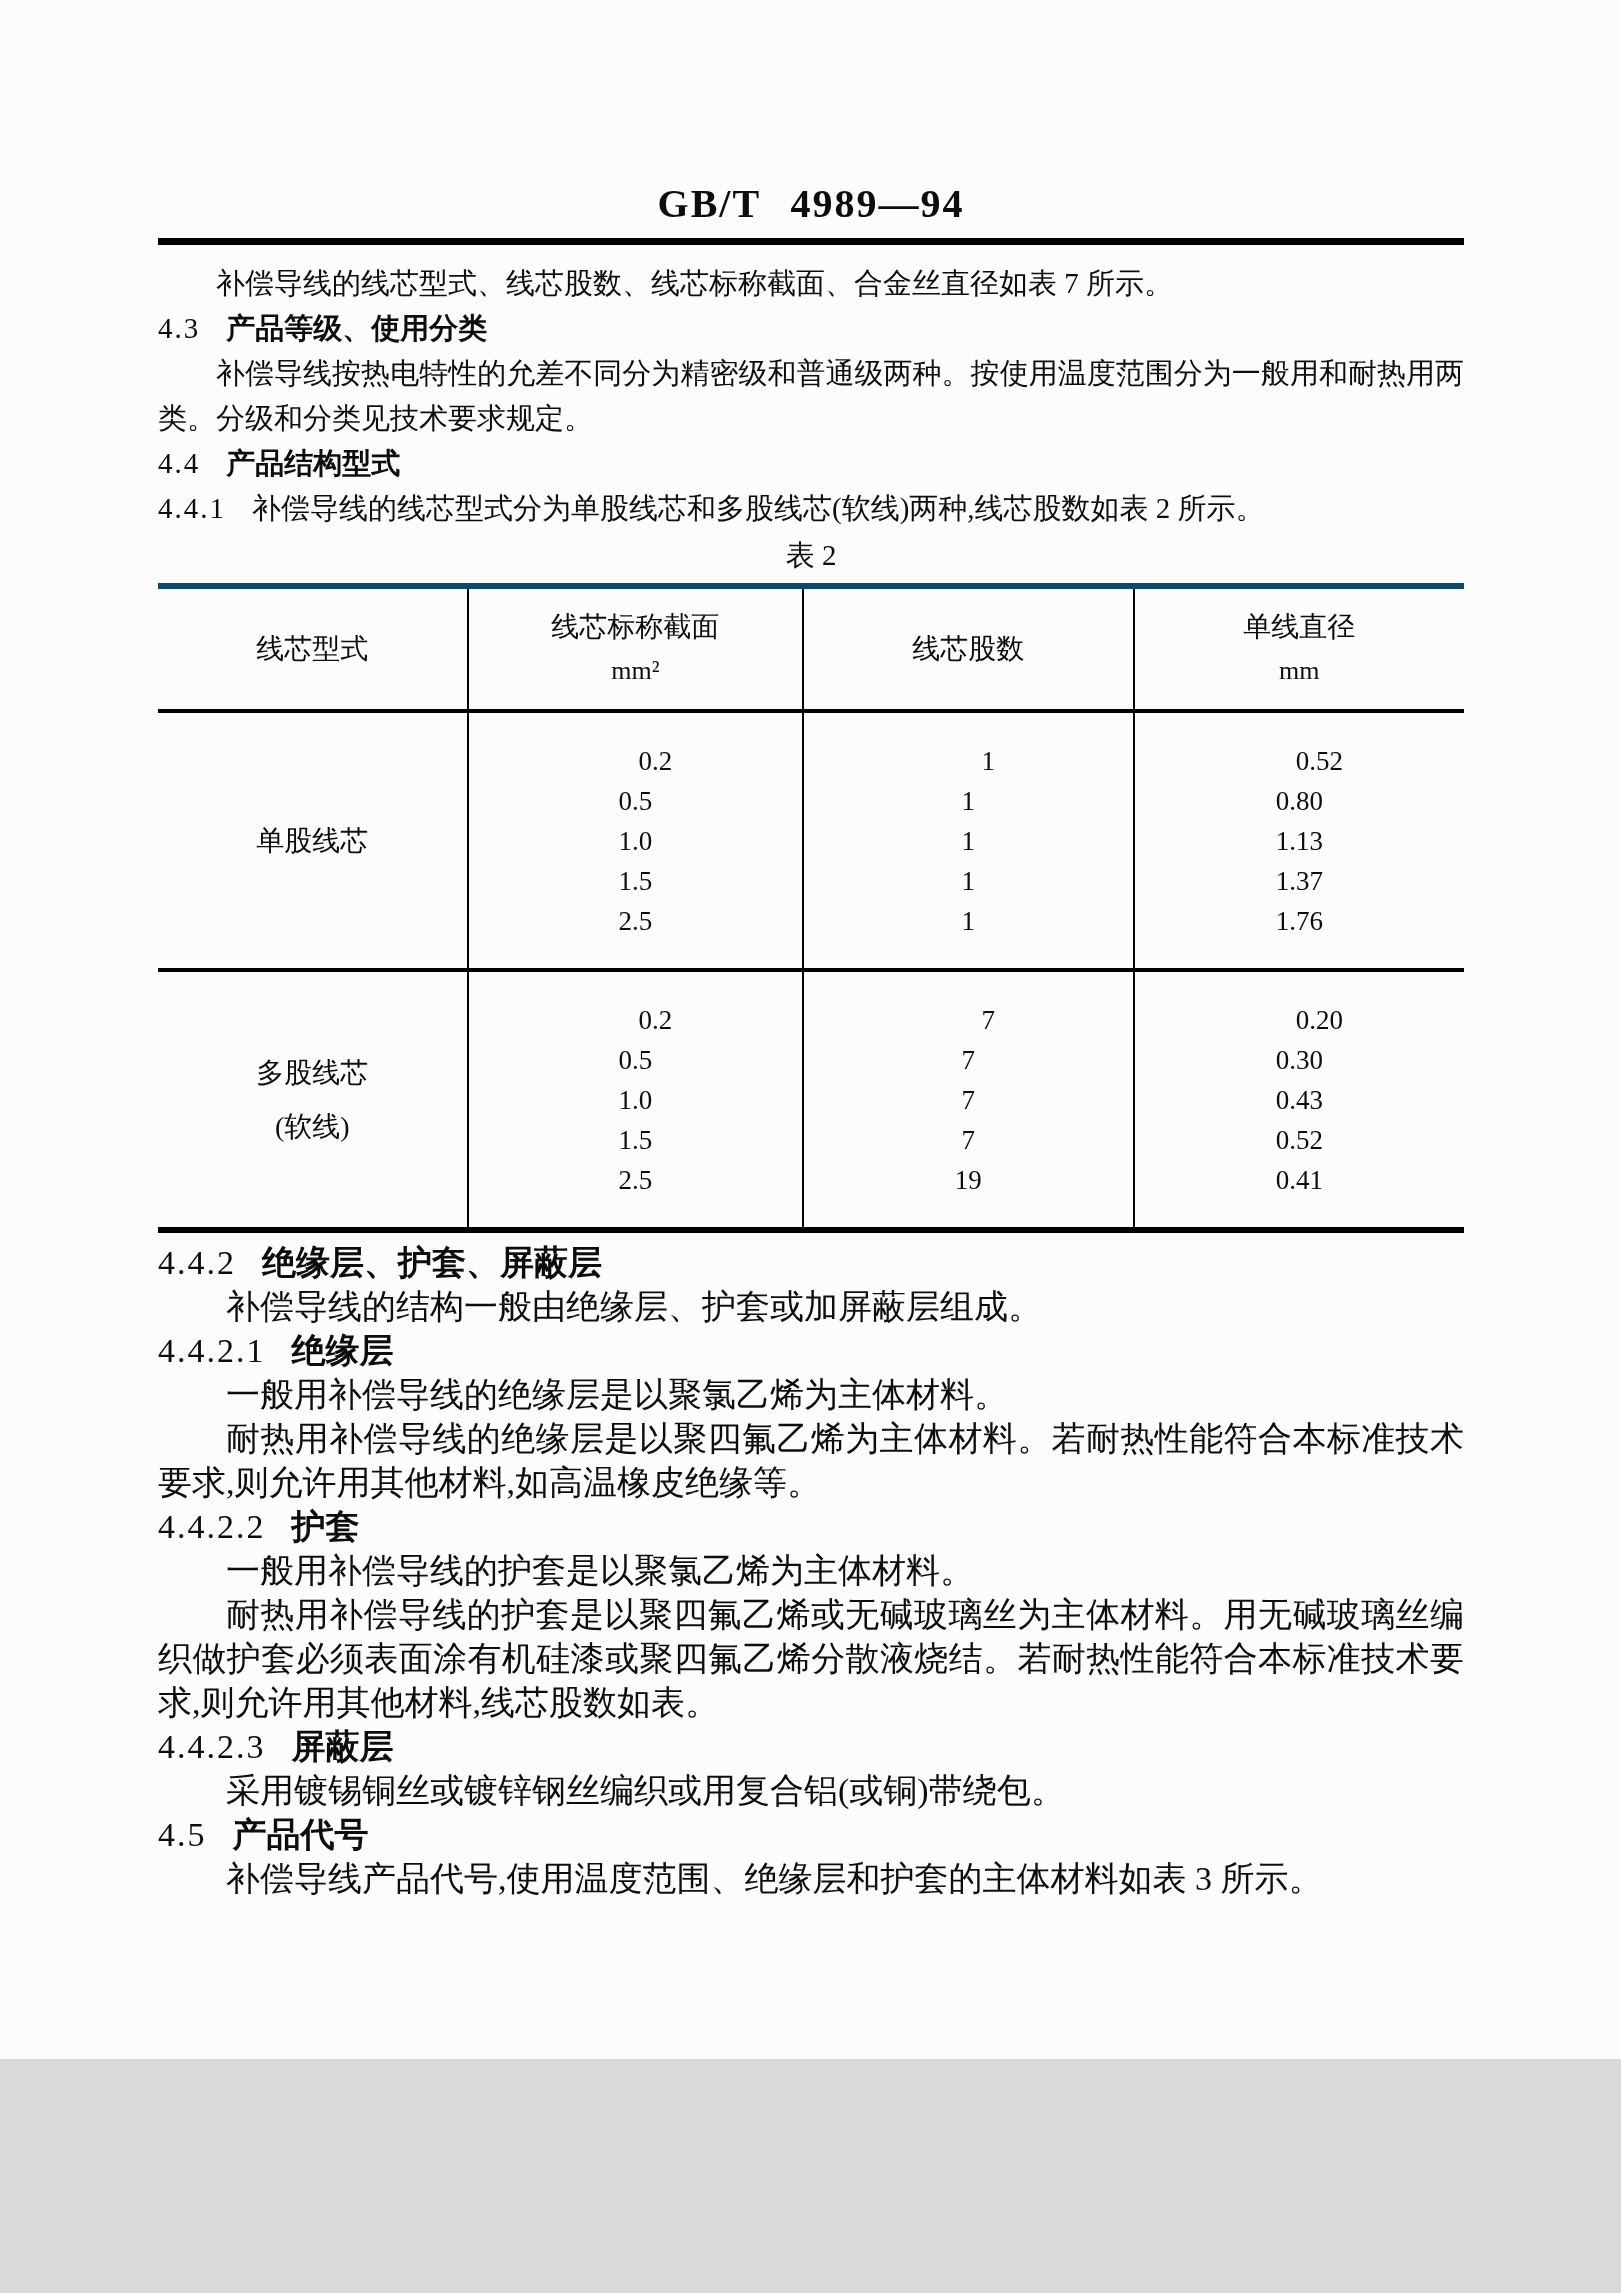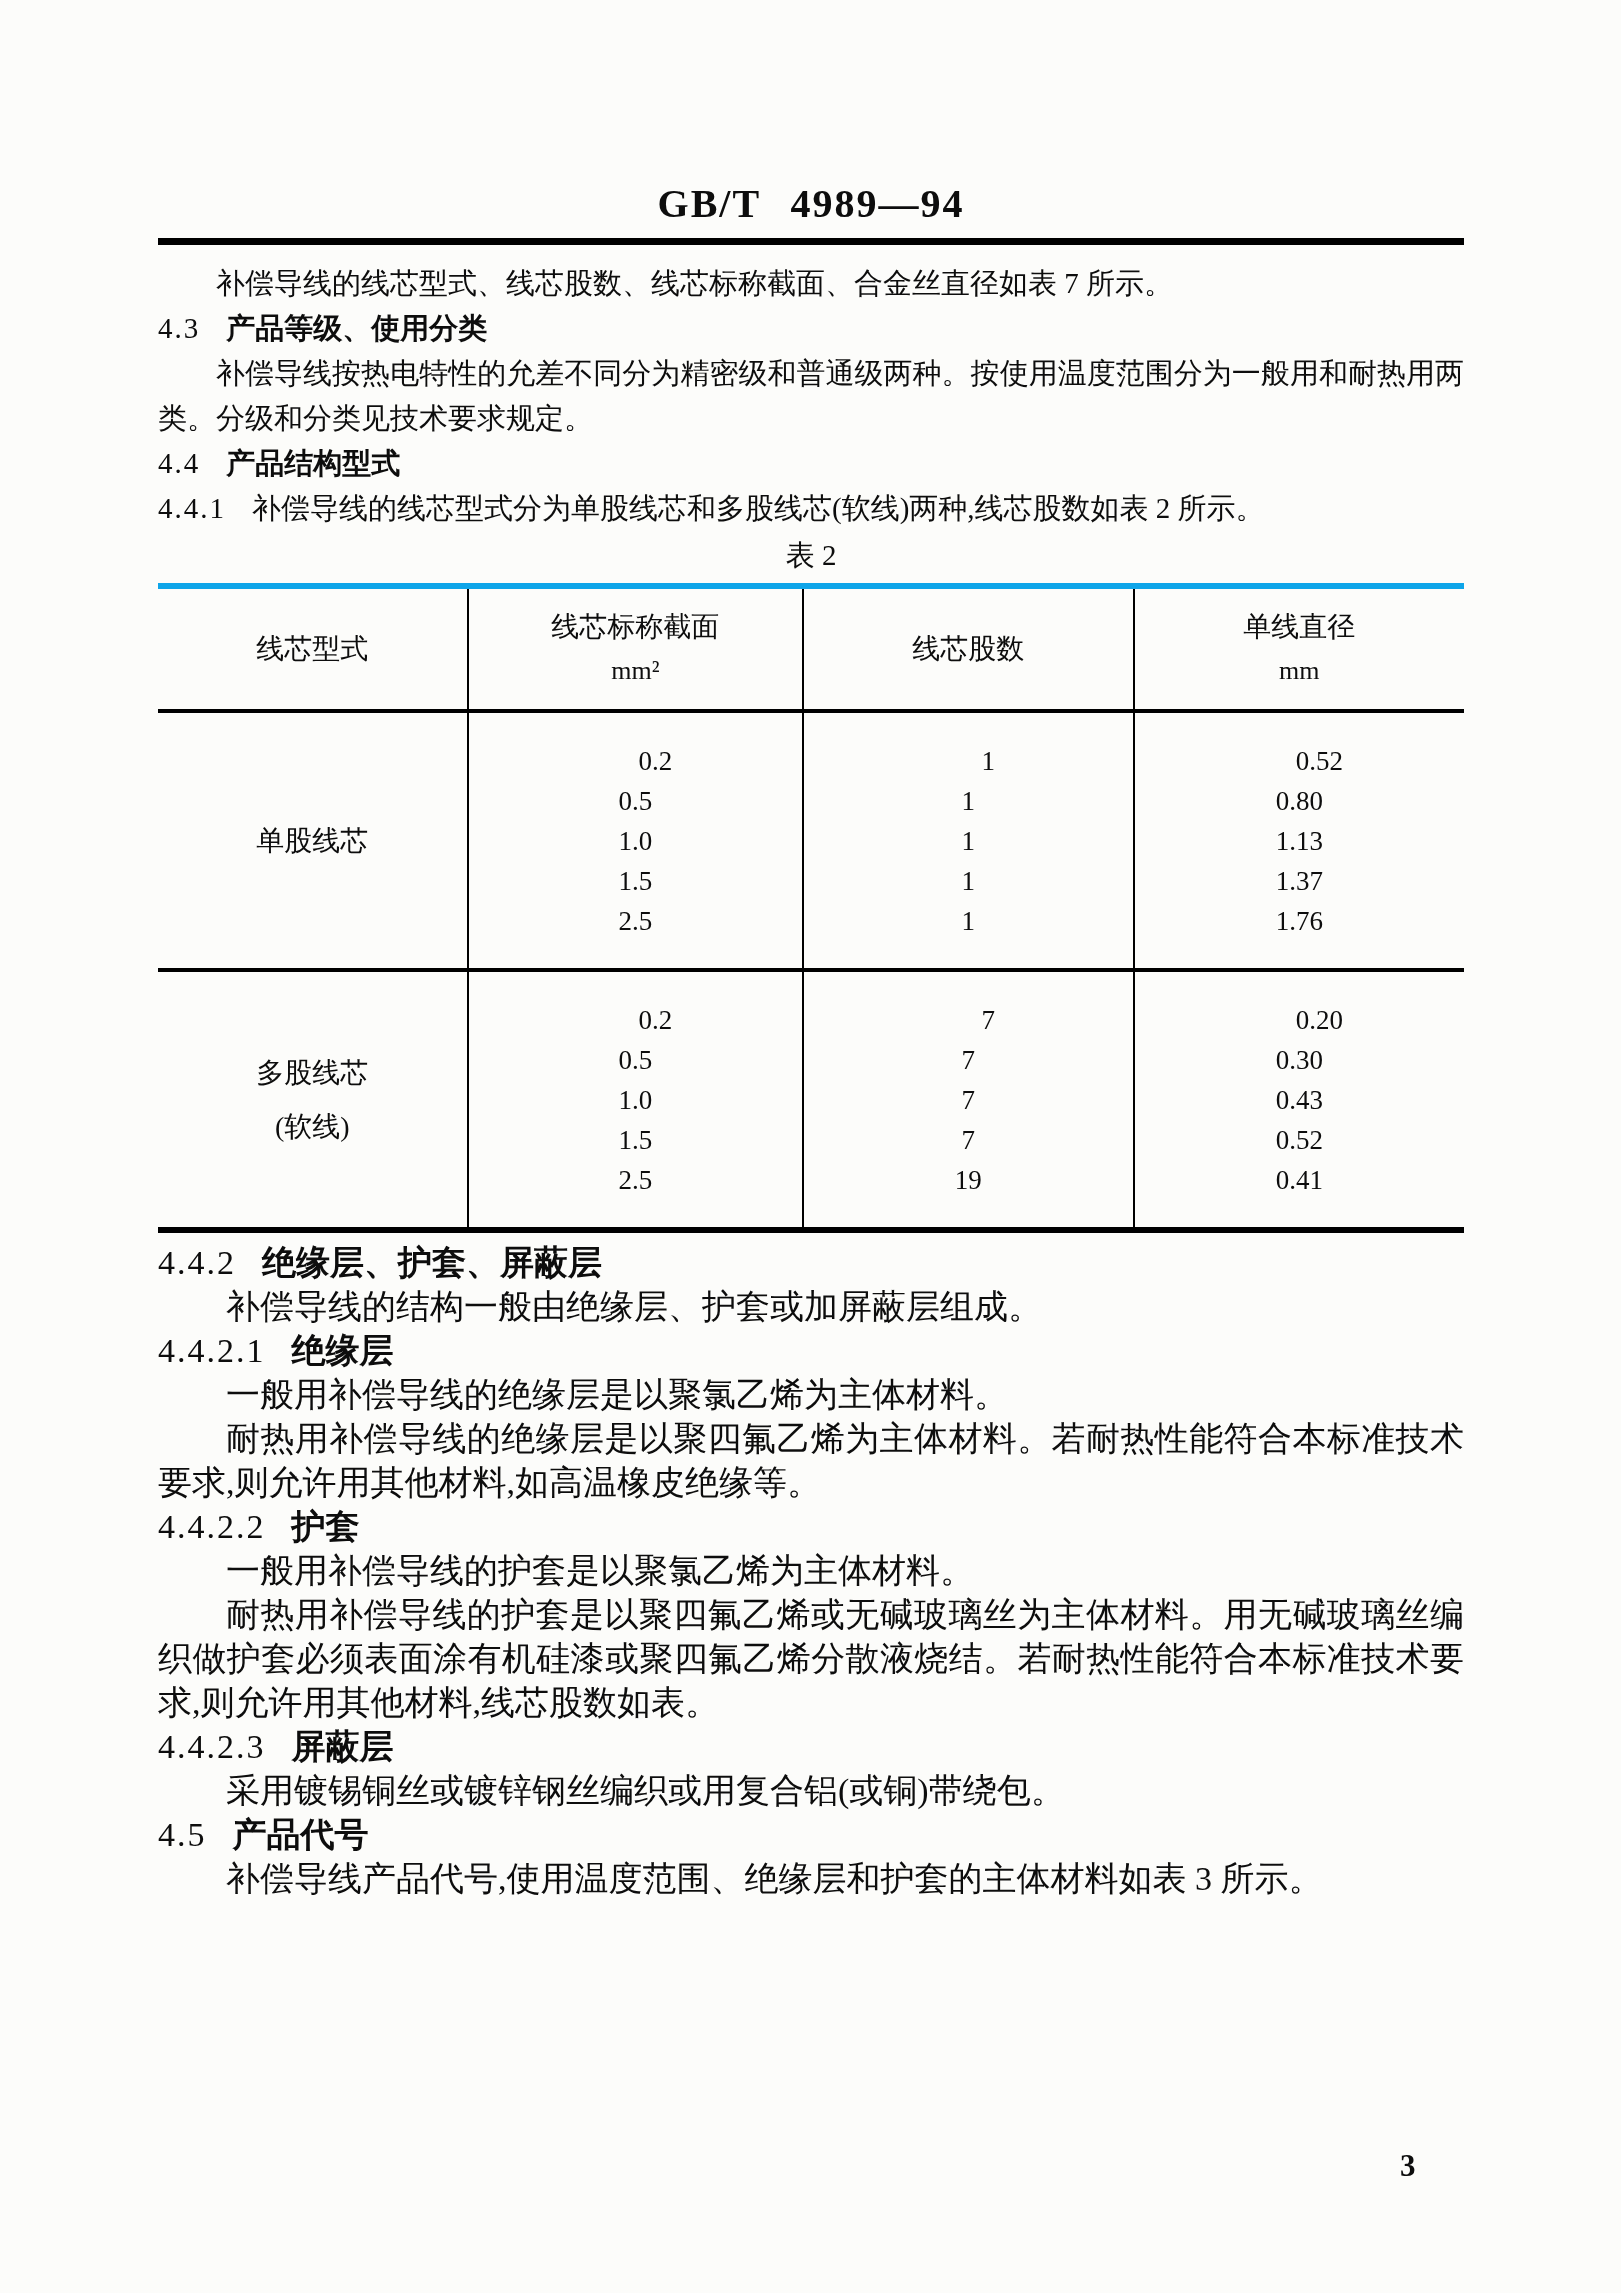--- a/index.html
+++ b/index.html
@@ -1,20 +1,20 @@
 <!DOCTYPE html>
 <html><head>
 <meta charset="utf-8">
 <style>
   html, body { margin:0; padding:0; }
   body { background:#d9d9d9; }
   .page {
     position:relative;
     width:1621px;
-    height:2293px;
+    height:2059px;
     margin:0 auto;
     background:#fcfcfa;
     font-family:"Liberation Serif","DejaVu Serif",serif;
     color:#0d0d0d;
     overflow:hidden;
   }
   .content {
     position:absolute;
     left:158px;
     top:0;
@@ -44,21 +44,21 @@
   .table-caption {
     text-align:center;
     font-size:29px;
     line-height:36px;
     margin-top:6px;
   }
   table.spec {
     width:100%;
     border-collapse:collapse;
     margin-top:10px;
-    border-top:6px solid #0ea5e9;
+    border-top:6px solid #0c4a6e;
     border-bottom:6px solid #000;
     font-size:27px;
     table-layout:fixed;
   }
   table.spec col.c1 { width:23.7%; }
   table.spec col.c2 { width:25.7%; }
   table.spec col.c3 { width:25.3%; }
   table.spec col.c4 { width:25.3%; }
   table.spec th, table.spec td {
     border-left:2px solid #000;

